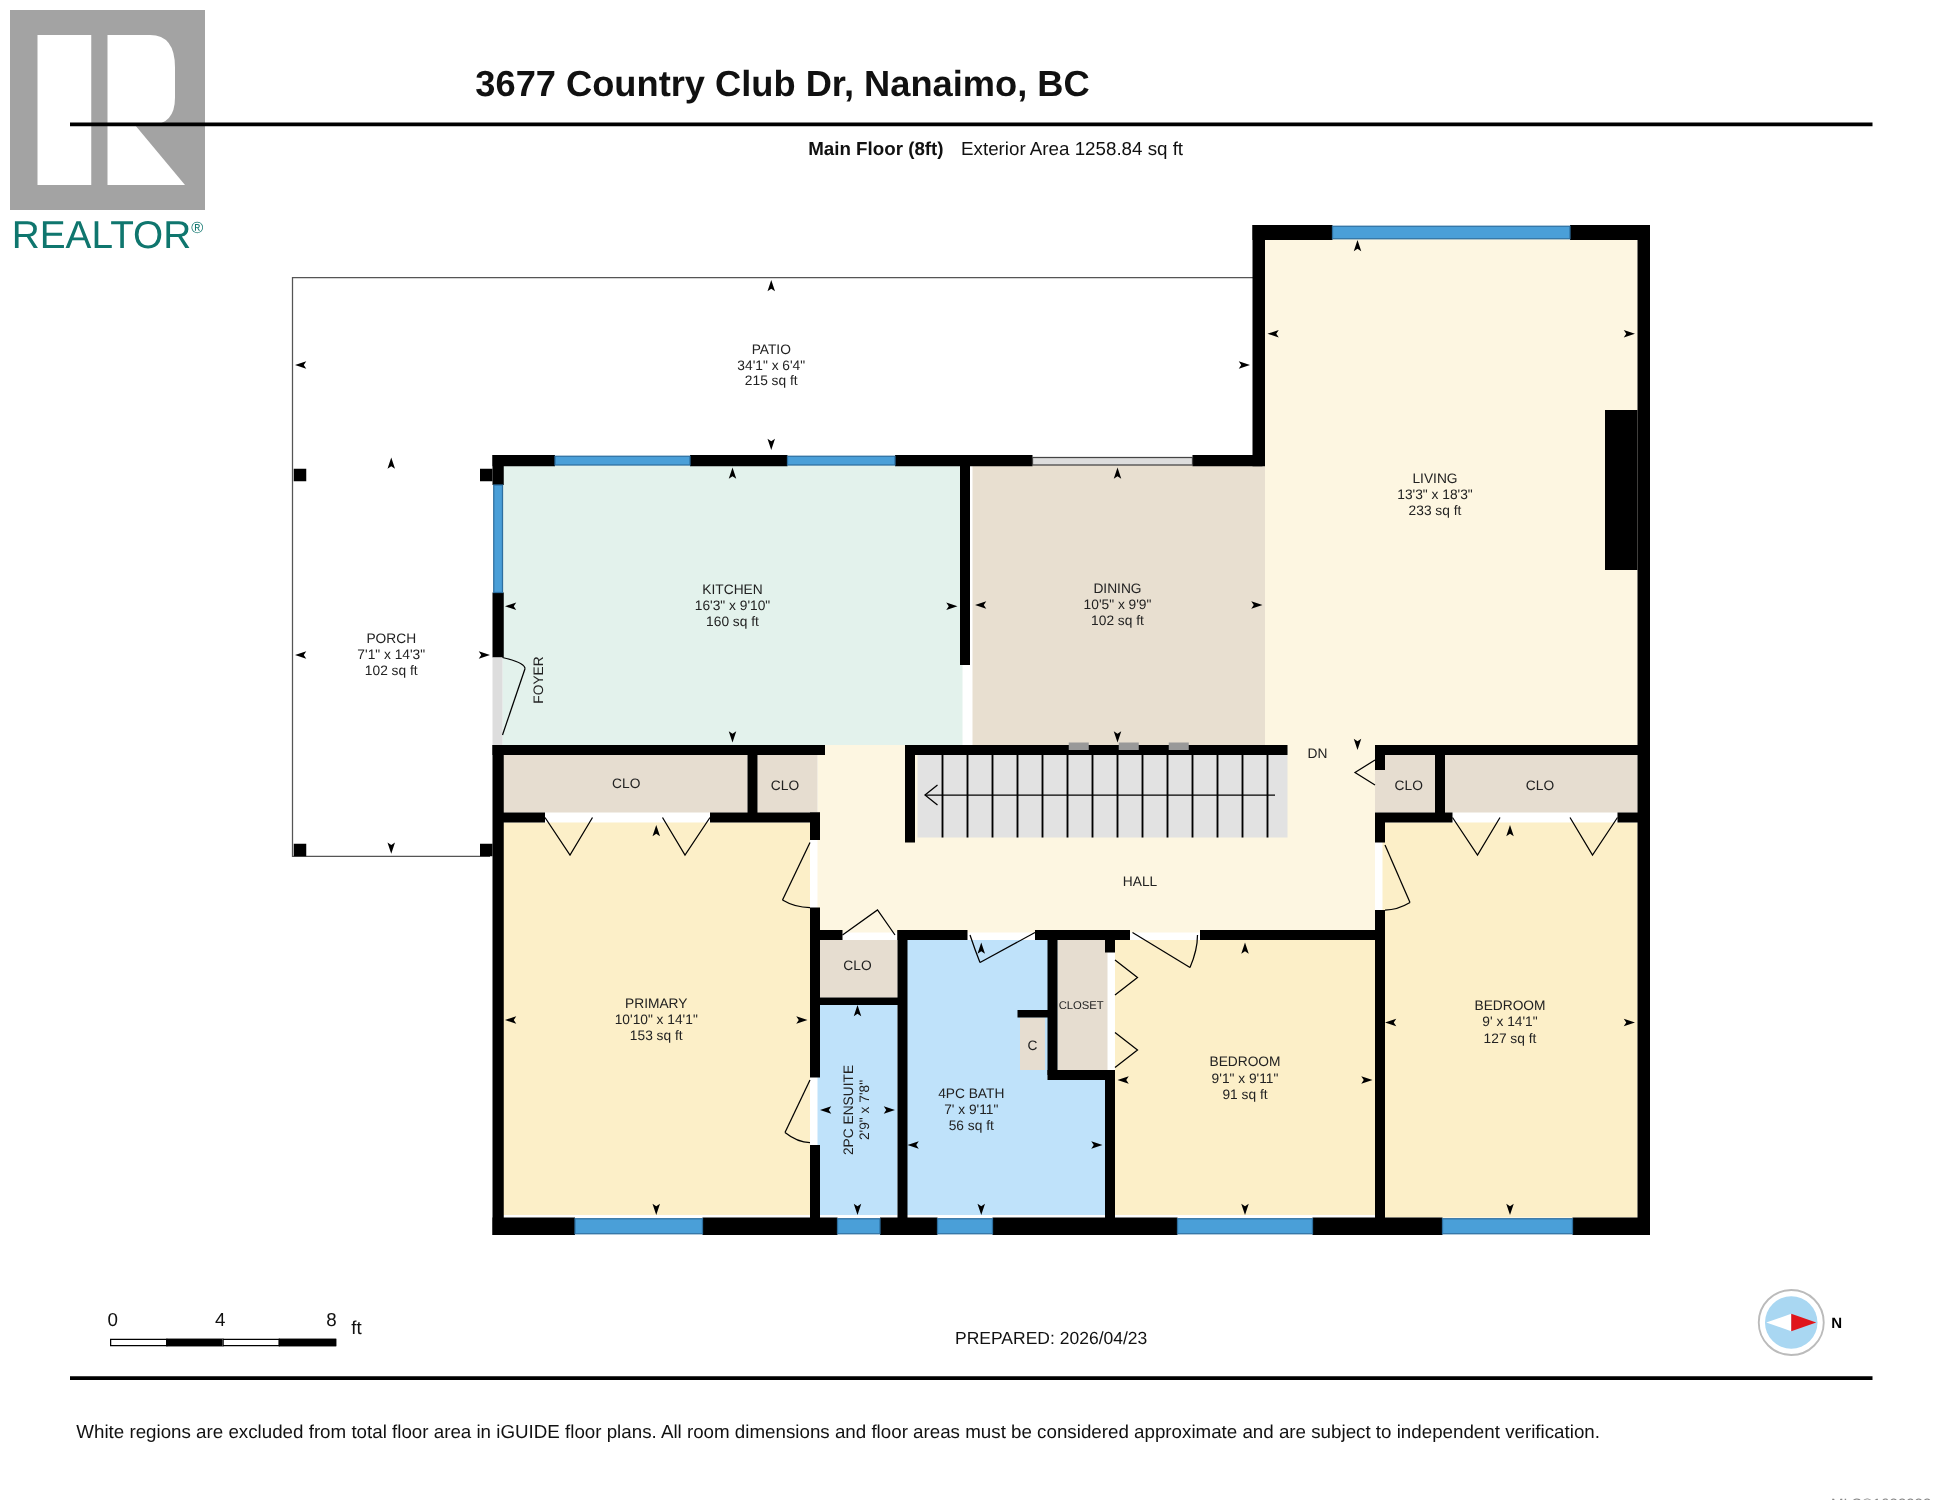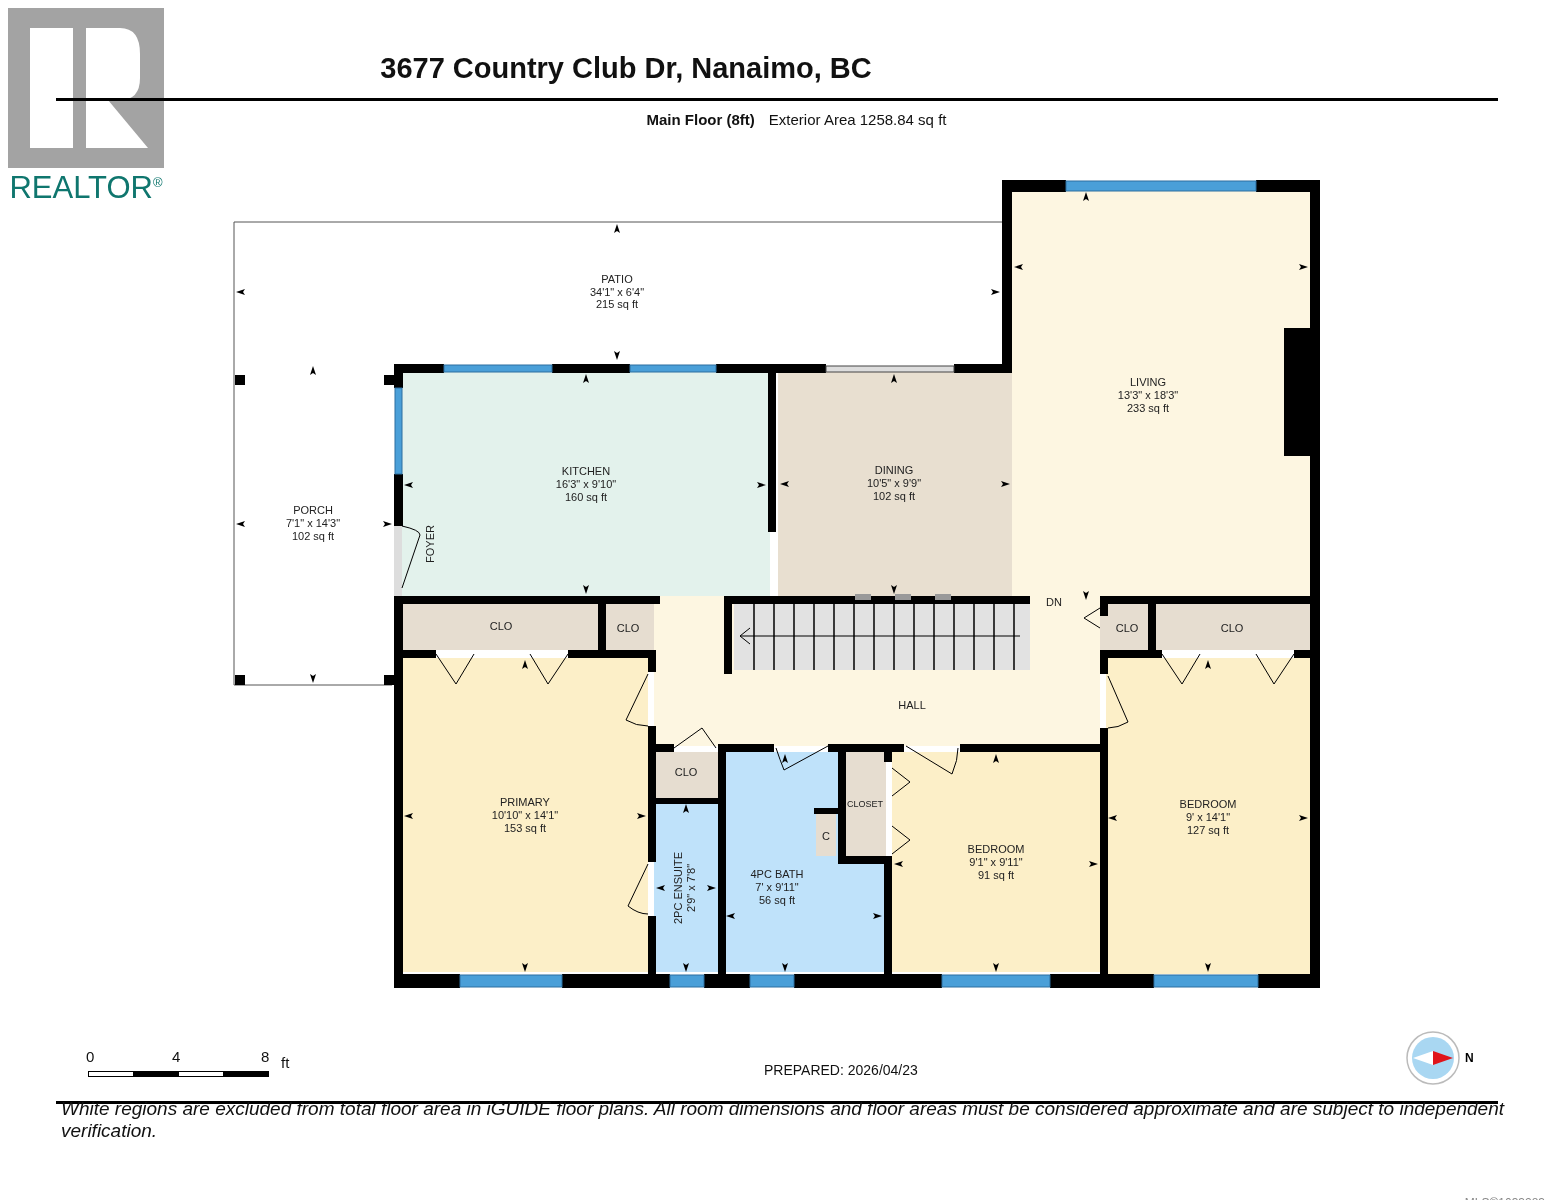--- a/index.html
+++ b/index.html
@@ -14,21 +14,21 @@
   .subtitle b{margin-right:14px;}
   svg.plan{position:absolute;left:0;top:0;}
   .room-label{font-size:11px;fill:#222;text-anchor:middle;font-family:"Liberation Sans",sans-serif;}
   .scale{position:absolute;left:86px;top:1048px;width:200px;height:40px;}
   .scale-num{position:absolute;top:0;font-size:15px;}
   .scale-bar{position:absolute;top:23px;height:6px;border:1px solid #000;box-sizing:border-box;}
   .scale-unit{position:absolute;left:195px;top:6px;font-size:15px;}
   .prepared{position:absolute;left:720px;top:1062px;font-size:14px;margin-left:44px;}
   .compass{position:absolute;left:1405px;top:1030px;}
   .rule-bottom{position:absolute;left:56px;top:1101px;width:1442px;height:3px;background:#000;}
-  .disclaimer{position:absolute;left:61px;top:1098px;font-size:19px;font-style:italic;}
+  .disclaimer{position:absolute;left:61px;top:1137px;font-size:15px;}
   .mls{position:absolute;right:8px;top:1184px;font-size:12px;color:#888;margin-top:12px;}
 </style>
 </head>
 <body>
 
 <div class="logo">
   <div class="logo-box">
     <svg width="156" height="160" viewBox="0 0 156 160">
       <rect x="22" y="20" width="43" height="120" fill="#fff"></rect>
       <path d="M78 20 H112 Q132 20 132 46 V70 Q132 92 112 92 H100 L140 140 H78 Z" fill="#fff"></path>

